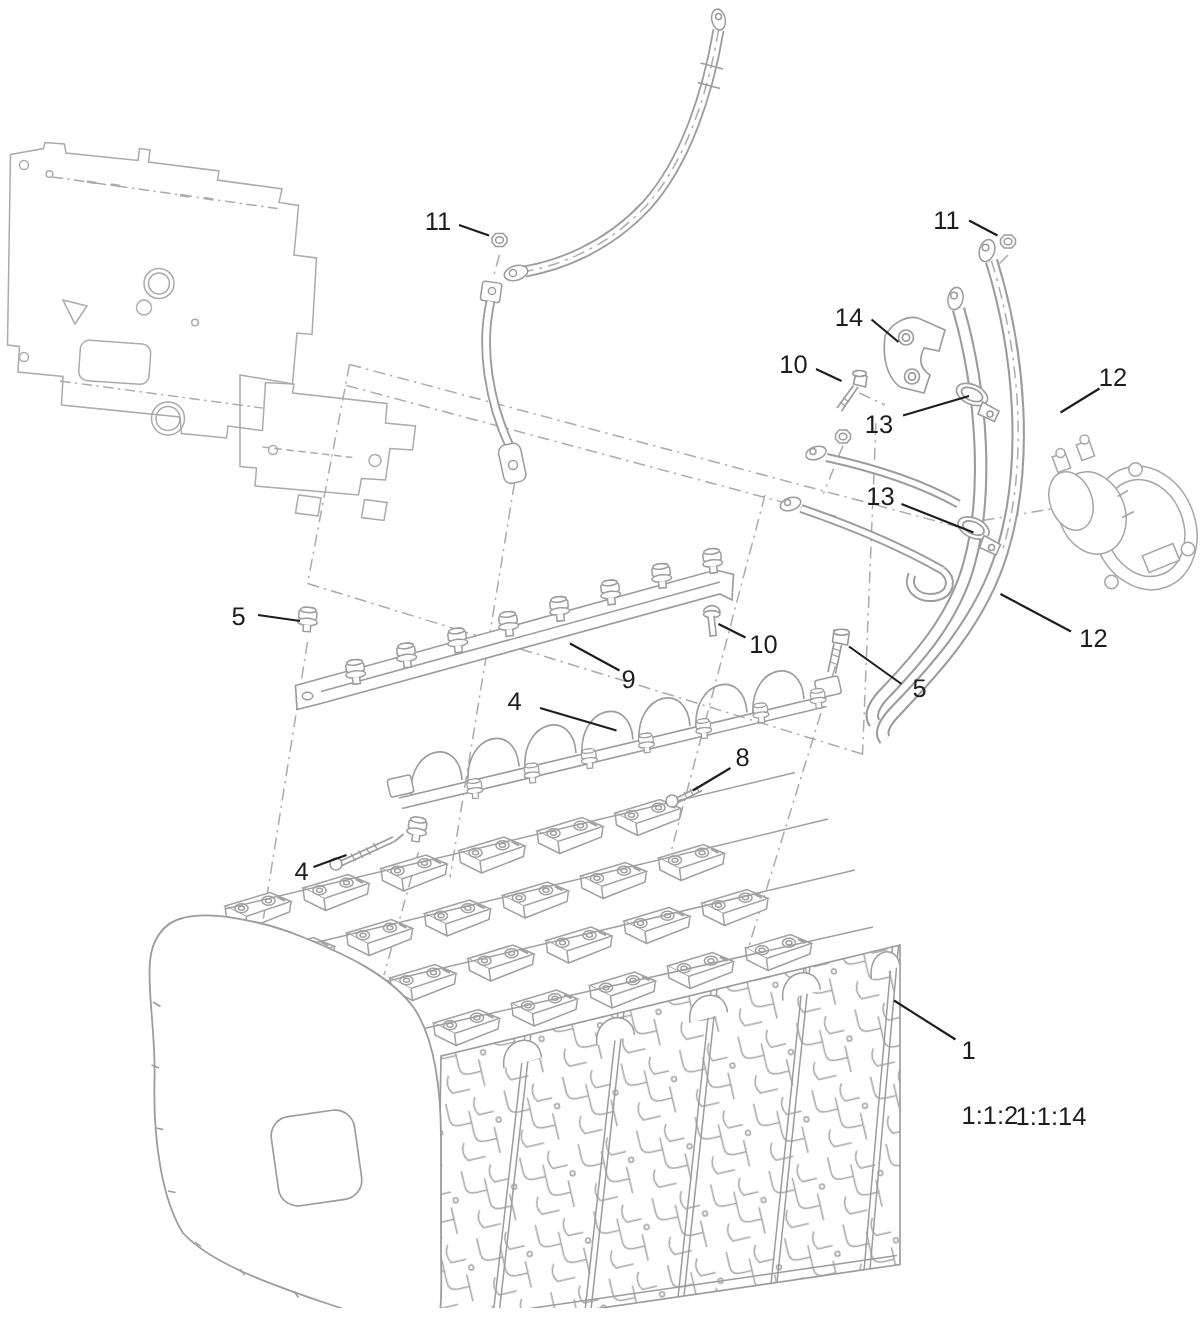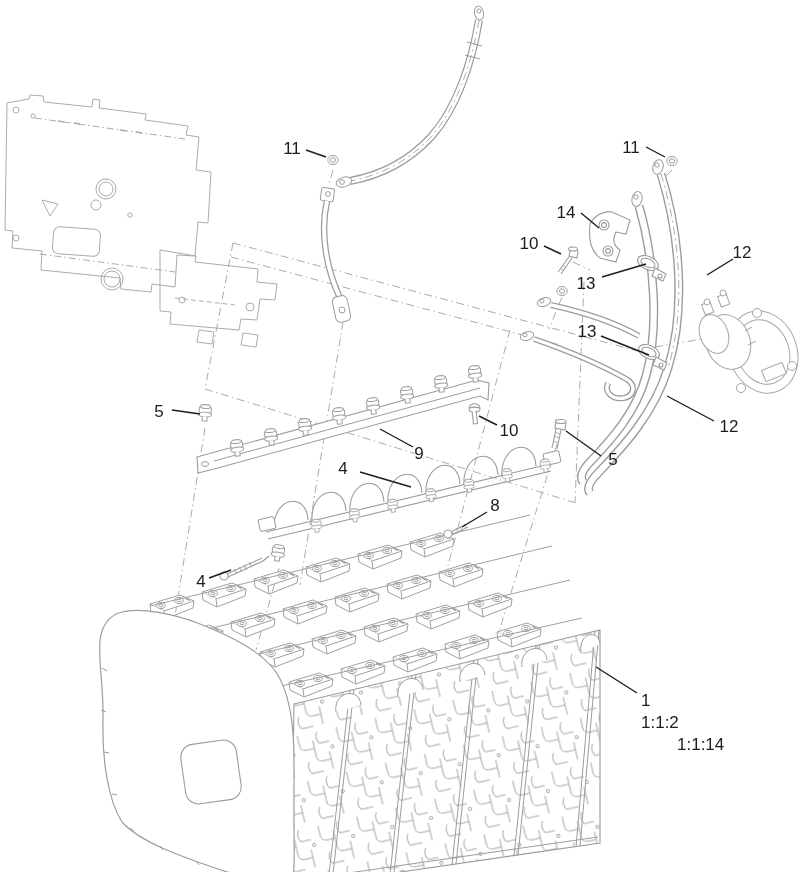--- a/index.html
+++ b/index.html
@@ -354,16 +354,16 @@
 <div class="callout" style="left:587px;top:332px">13</div>
 <div class="callout" style="left:729px;top:427px">12</div>
 <div class="callout" style="left:159px;top:412px">5</div>
 <div class="callout" style="left:509px;top:431px">10</div>
 <div class="callout" style="left:419px;top:454px">9</div>
 <div class="callout" style="left:343px;top:469px">4</div>
 <div class="callout" style="left:613px;top:460px">5</div>
 <div class="callout" style="left:495px;top:506px">8</div>
 <div class="callout" style="left:201px;top:582px">4</div>
 <div class="callout block" style="left:641px;top:692px">1</div>
-<div class="callout block" style="left:641px;top:714px">1:1:2</div>
+<div class="callout block" style="left:641px;top:735px">1:1:2</div>
 <div class="callout block" style="left:677px;top:736px">1:1:14</div>
 
 </div>
 
 </body></html>

